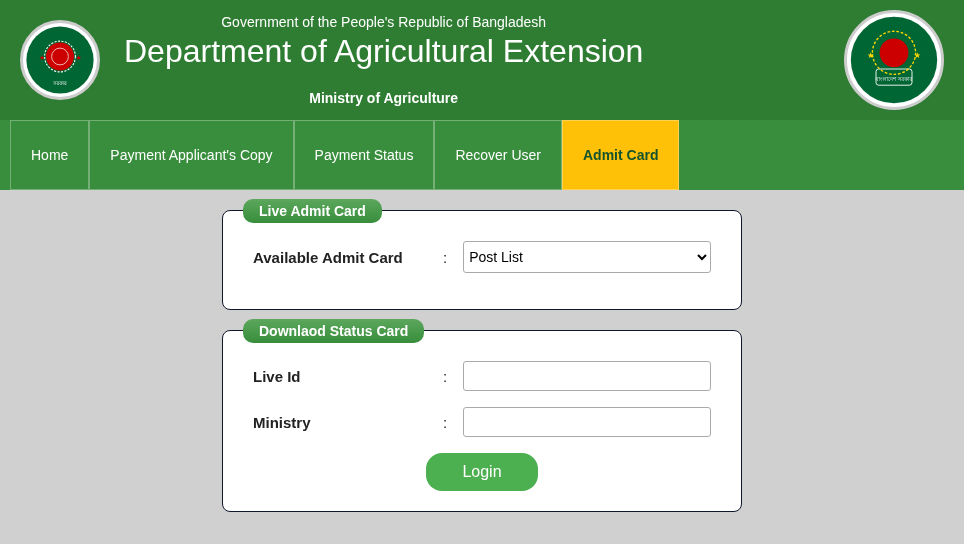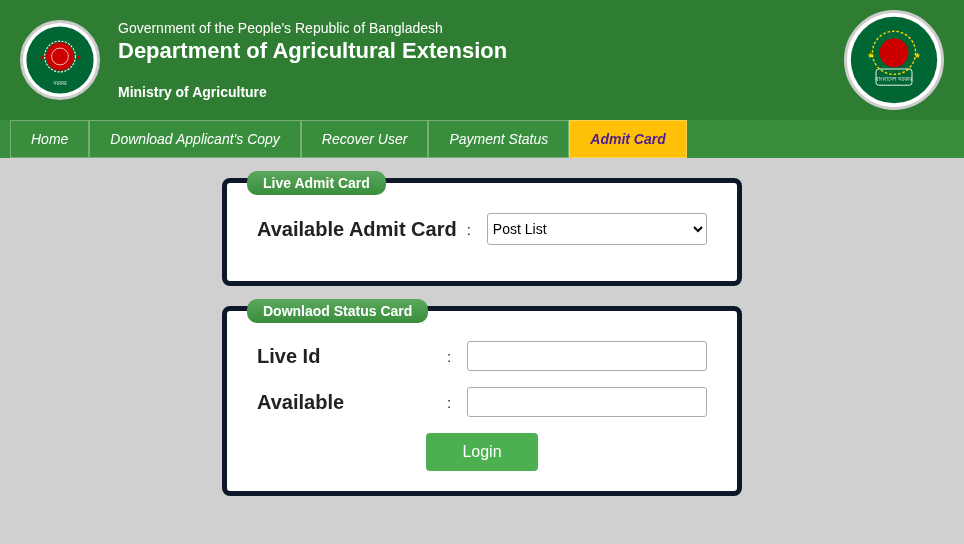--- a/index.html
+++ b/index.html
@@ -14,21 +14,22 @@
     .header {
       background-color: #2e7d32;
       padding: 10px 20px;
       display: flex;
       align-items: center;
       justify-content: space-between;
     }
     .header-left {
       display: flex;
       align-items: center;
-      gap: 18px;
+      gap: 24px;
+      text-align: center;
     }
     .logo-circle {
       width: 80px;
       height: 80px;
       border-radius: 50%;
       background: #fff;
       border: 3px solid #ccc;
       display: flex;
       align-items: center;
       justify-content: center;
@@ -41,22 +42,22 @@
     }
     .header-text {
       color: #fff;
     }
     .header-text .gov-title {
       font-size: 14px;
       font-weight: normal;
       margin-bottom: 2px;
     }
     .header-text .dept-title {
-      font-size: 22px;
-      font-weight: bold;
+      font-size: 32px;
+      font-weight: normal;
       line-height: 1.2;
       margin-bottom: 20px;
     }
     .header-text .ministry {
       font-size: 14px;
       font-weight: bold;
     }
     .header-text .website {
       font-size: 13px;
       font-weight: normal;
@@ -74,47 +75,46 @@
       flex-shrink: 0;
     }
 
     
     .navbar {
       background-color: #388e3c;
       display: flex;
       padding: 0 10px;
     }
     .nav-item {
-      padding: 10px 20px;
+      padding: 26px 20px;
       color: #fff;
       font-size: 14px;
       cursor: pointer;
       border: 1px solid rgba(255,255,255,0.3);
       text-decoration: none;
-      font-style: italic;
     }
     .nav-item.active {
       background-color: #ffc107;
-      color: #4c1d95;
+      color: #14532d;
       font-weight: bold;
     }
 
     
     .content {
       padding: 20px 40px;
       display: flex;
       flex-direction: column;
       gap: 20px;
     }
 
     
     .card {
       background: #fff;
       border-radius: 8px;
-      border: 5px solid #0f172a;
+      border: 1px solid #0f172a;
       position: relative;
       padding: 30px 30px 20px 30px;
       max-width: 520px;
       margin: 0 auto;
       width: 100%;
     }
     .card-legend {
       position: absolute;
       top: -12px;
       left: 20px;
@@ -128,21 +128,21 @@
 
     
     .form-row {
       display: flex;
       align-items: center;
       margin-bottom: 16px;
       gap: 10px;
     }
     .form-label {
       font-weight: bold;
-      font-size: 20px;
+      font-size: 15px;
       min-width: 180px;
       color: #222;
     }
     .form-colon {
       font-size: 15px;
       color: #222;
       margin-right: 6px;
     }
     .form-select {
       flex: 1;
@@ -160,21 +160,21 @@
       font-size: 14px;
       background: #fff;
       min-width: 200px;
     }
     .login-btn {
       background-color: #4caf50;
       color: #fff;
       border: none;
       padding: 10px 36px;
       font-size: 16px;
-      border-radius: 4px;
+      border-radius: 16px;
       cursor: pointer;
       display: block;
       margin: 10px auto 0 auto;
     }
   </style>
 </head>
 <body>
 
 <div class="header">
   <div class="header-left">
@@ -204,23 +204,23 @@
       <text x="50" y="73" text-anchor="middle" fill="#fff" font-size="6">বাংলাদেশ সরকার</text>
       <ellipse cx="50" cy="42" rx="24" ry="24" fill="none" stroke="#ffd700" stroke-width="1.5" stroke-dasharray="3,2"></ellipse>
       <text x="20" y="48" fill="#ffd700" font-size="9">★</text>
       <text x="72" y="48" fill="#ffd700" font-size="9">★</text>
     </svg>
   </div>
 </div>
 
 <nav class="navbar">
   <a class="nav-item">Home</a>
-  <a class="nav-item">Download Applicant's Copy</a>
+  <a class="nav-item">Payment Applicant's Copy</a>
+  <a class="nav-item">Payment Status</a>
   <a class="nav-item">Recover User</a>
-  <a class="nav-item">Payment Status</a>
   <a class="nav-item active">Admit Card</a>
 </nav>
 
 <div class="content">
 
   <div class="card">
     <div class="card-legend">Live Admit Card</div>
     <div class="form-row">
       <span class="form-label">Available Admit Card</span>
       <span class="form-colon">:</span>
@@ -231,20 +231,20 @@
   </div>
 
   <div class="card">
     <div class="card-legend">Downlaod Status Card</div>
     <div class="form-row">
       <span class="form-label">Live Id</span>
       <span class="form-colon">:</span>
       <input class="form-input" type="text" style="">
     </div>
     <div class="form-row">
-      <span class="form-label">Available</span>
+      <span class="form-label">Ministry</span>
       <span class="form-colon">:</span>
       <input class="form-input" type="password" style="">
     </div>
     <button class="login-btn">Login</button>
   </div>
 
 </div>
 
 </body></html>

